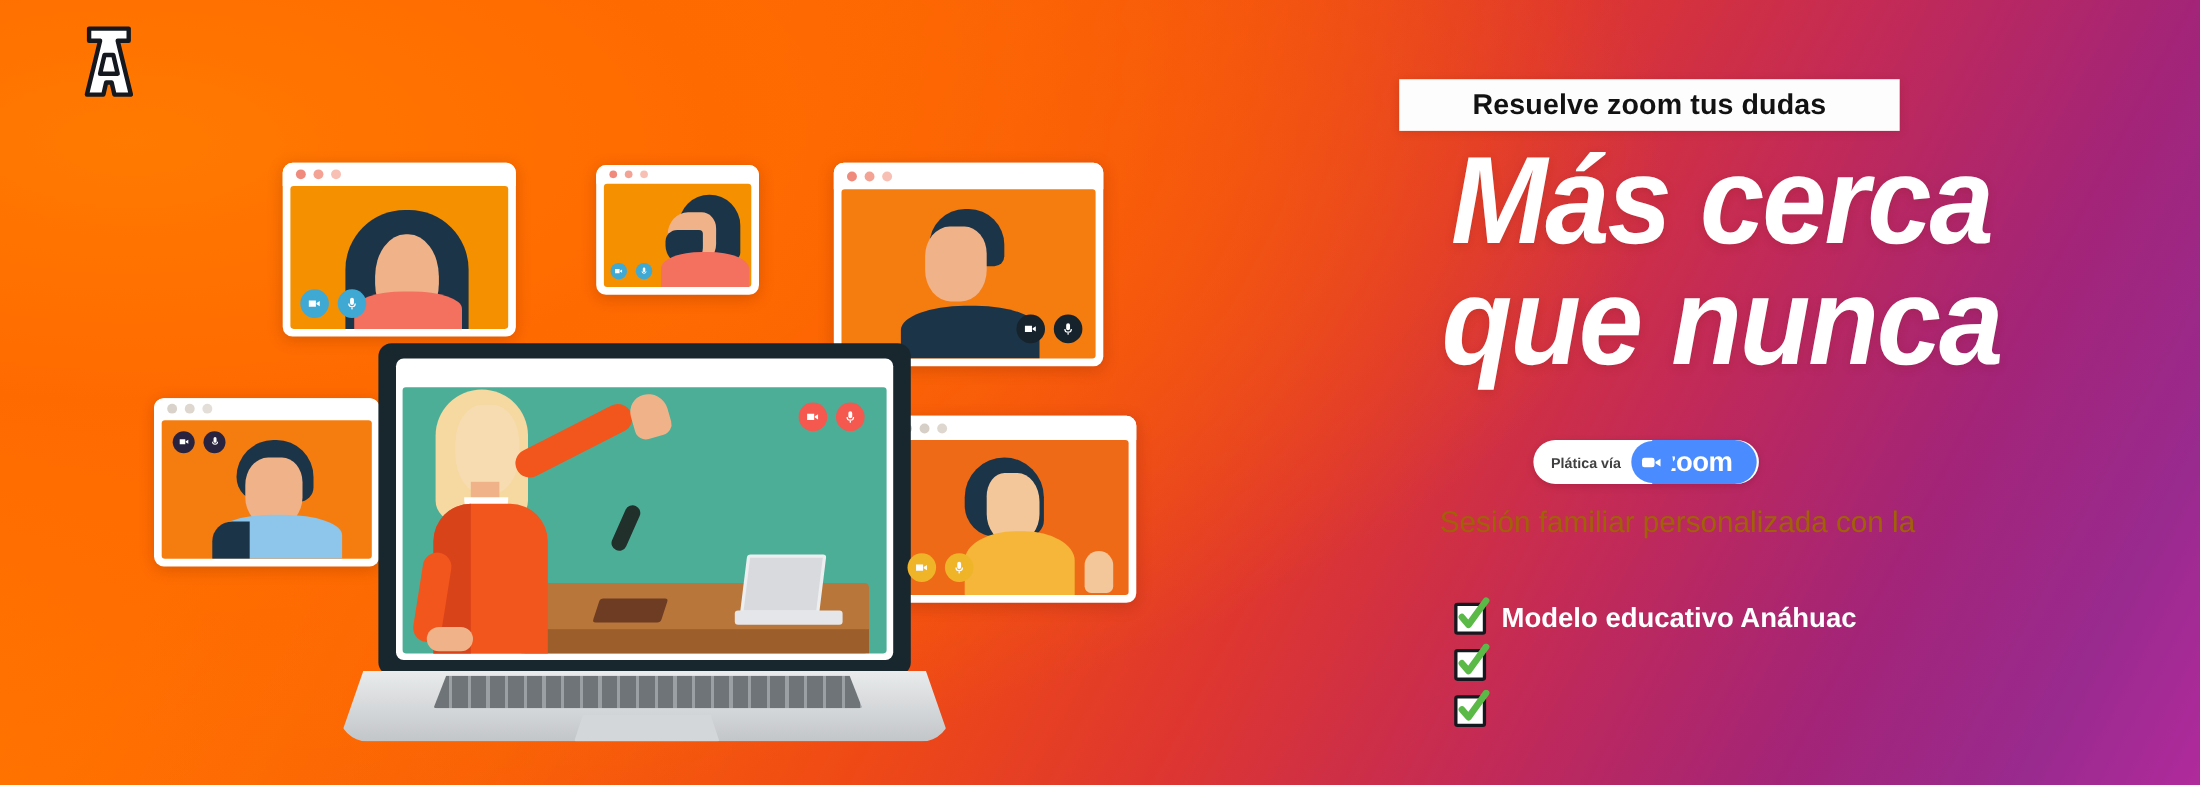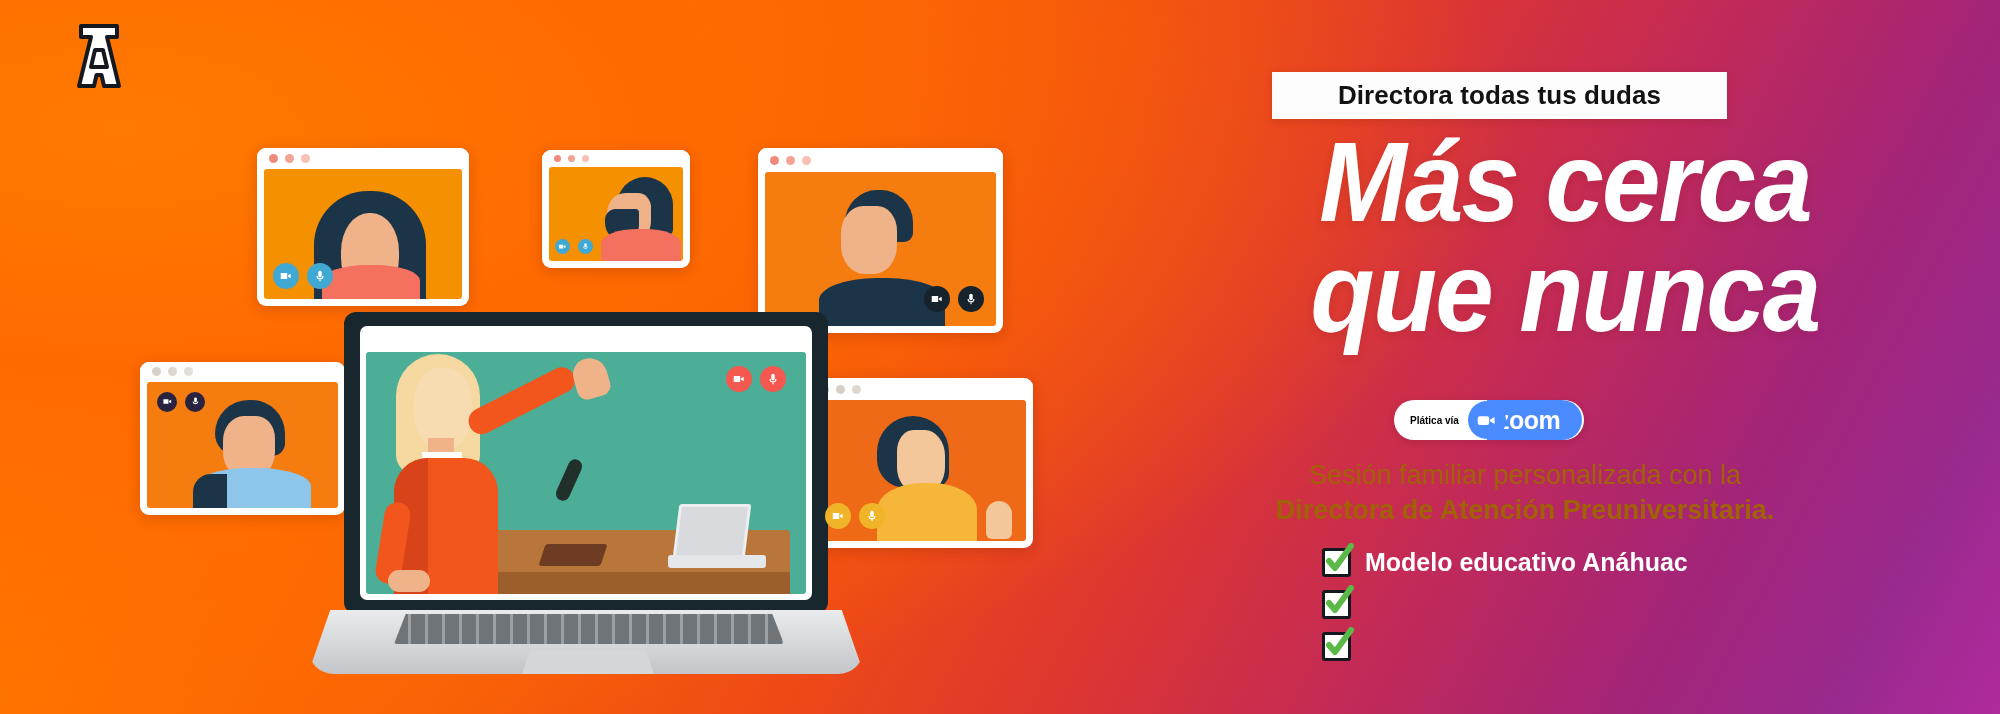--- a/index.html
+++ b/index.html
@@ -51,21 +51,21 @@
              background:#fdfdfd; display:flex; align-items:center; justify-content:center;
              box-shadow:0 2px 8px rgba(100,20,0,.18); }
   #eyebrow span { color:#121212; font-size:26px; font-weight:bold; letter-spacing:.1px; }
   #headline { position:absolute; left:40px; top:128px; width:790px; text-align:center;font-style:italic; }
   #headline div { color:#fff; font-weight:bold; font-size:113px; line-height:.97;
       letter-spacing:-2px; transform:scaleX(.93); transform-origin:center;
       text-shadow:0 3px 9px rgba(120,20,20,.18); }
   #zoombadge { position:absolute; left:264px; top:400px; height:40px;
       display:flex; align-items:center; background:#fff; border-radius:21px;
       padding:0 2px 0 16px; box-shadow:0 2px 7px rgba(90,10,40,.22); }
-  #zoombadge .lbl { color:#000000; font-size:10px; font-weight:bold; margin-right:9px; white-space:nowrap;}
+  #zoombadge .lbl { color:#404040; font-size:13px; font-weight:bold; margin-right:9px; white-space:nowrap;}
   #zoombadge .circ { width:38px; height:38px; border-radius:50%; background:#4a8cff;
       display:flex; align-items:center; justify-content:center; position:relative; z-index:3;}
   #zoombadge .circ svg { width:21px; height:21px; }
   #zoombadge .zm { background:#4a8cff; height:40px; display:flex; align-items:center;
       padding:0 22px 0 10px; margin-left:-19px; border-radius:0 21px 21px 0; }
   #zoombadge .zm span { color:#fff; font-size:25px; font-weight:bold; letter-spacing:-.5px; }
   #sub { position:absolute; left:0; top:458px; width:790px; text-align:center; color:#a16207; }
   #sub .l1 { font-size:27px; font-weight:normal; line-height:1.28; }
   #sub .l2 { font-size:27px; font-weight:bold; line-height:1.28; }
   #checks { position:absolute; left:192px; top:548px; }
@@ -293,21 +293,21 @@
     <svg class="mark" viewBox="0 0 62 72">
       <path d="M13 6h36v11H39l12 49H36l-2.5-11h-5L26 66H11l12-49H13z" fill="#ffffff" stroke="#15181f" stroke-width="4" stroke-linejoin="round"></path>
       <path d="M27 30h8l4 17h-16z" fill="#ffffff" stroke="#15181f" stroke-width="4" stroke-linejoin="round"></path>
     </svg>
   </span>
 </div>
 
 <div id="right">
 
   <div id="eyebrow">
-    <span>Directora todas tus dudas</span>
+    <span>Resuelve zoom tus dudas</span>
   </div>
 
   <div id="headline">
     <div>Más cerca</div>
     <div>que nunca</div>
   </div>
 
   <div id="zoombadge">
     <span class="lbl">Plática vía</span>
     <span class="circ">
@@ -316,21 +316,20 @@
           <path d="M16 11.2l5.2-3.2v8l-5.2-3.2z"></path>
         </svg>
     </span>
     <span class="zm">
       <span>zoom</span>
     </span>
   </div>
 
   <div id="sub">
     <div class="l1">Sesión familiar personalizada con la</div>
-    <div class="l2">Directora de Atención Preuniversitaria.</div>
   </div>
 
   <div id="checks">
     <div class="chkrow">
       <span class="chkbox">
         <svg viewBox="0 0 34 34">
             <path d="M7 18l6 7L29 3" stroke="#5bb947" stroke-width="6" fill="none" stroke-linecap="round" stroke-linejoin="round"></path>
           </svg>
       </span>
       <span class="t">Modelo educativo Anáhuac</span>

